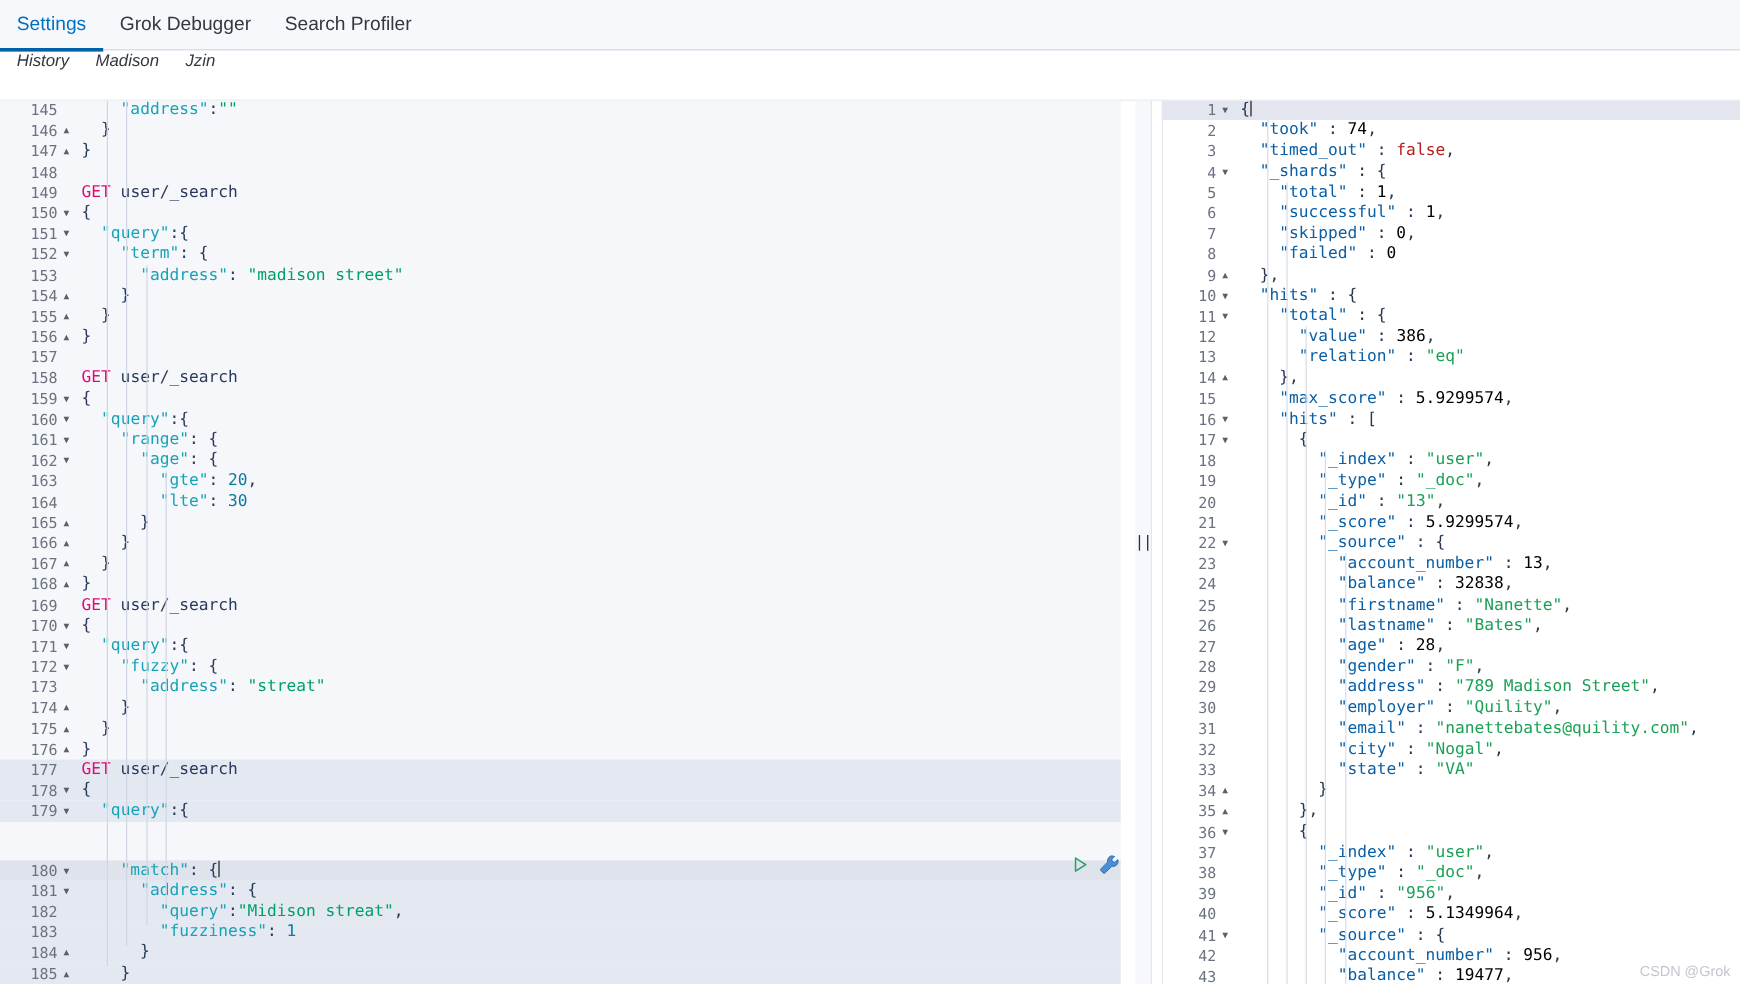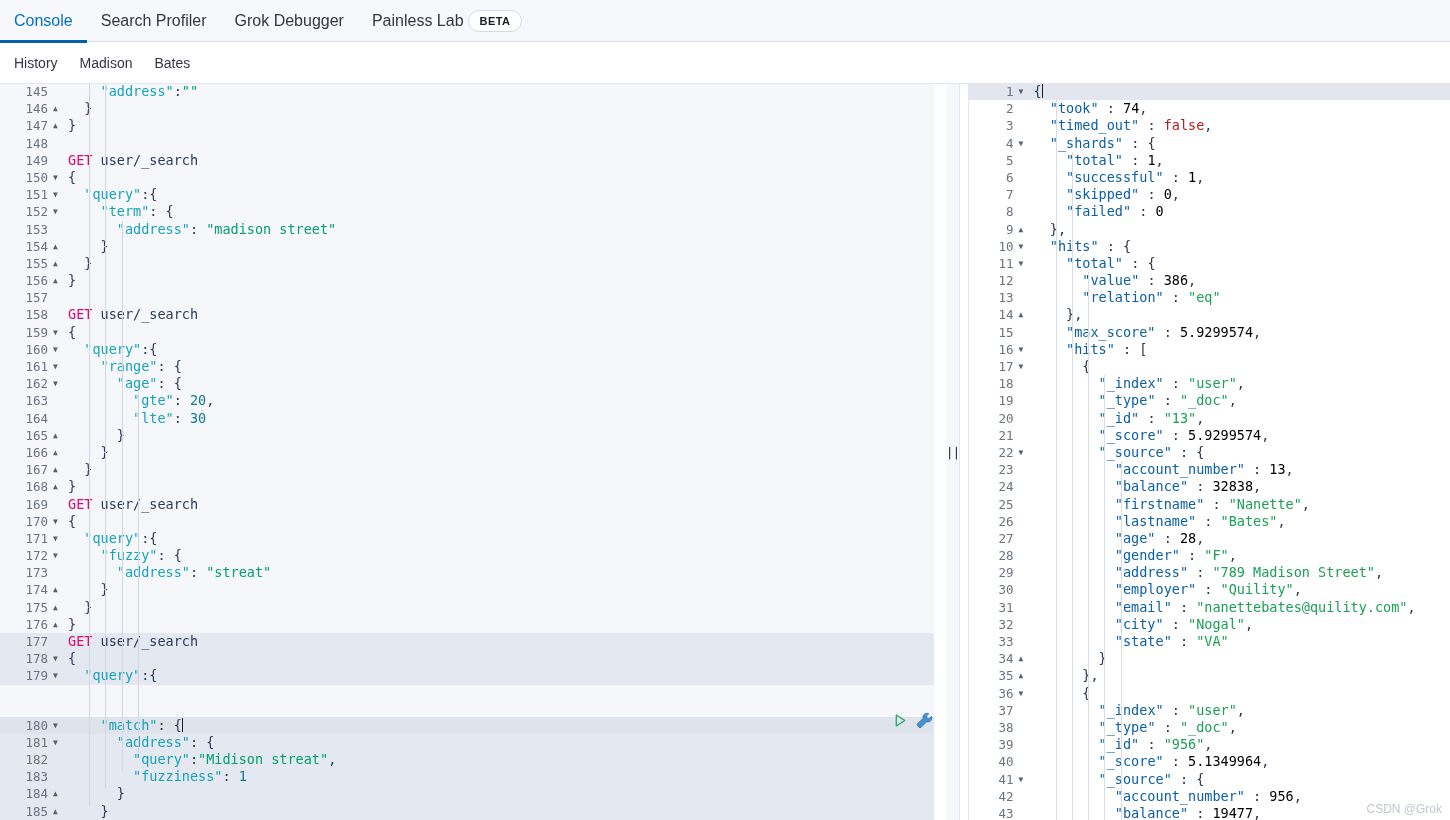--- a/index.html
+++ b/index.html
@@ -54,23 +54,24 @@
     letter-spacing: 0.4px;
     color: #1a1c21;
     background: #ffffff;
   }
 
   
   .submenu {
     height: 42px;
     background: #ffffff;
     display: flex;
-    align-items: center;
+    align-items: flex-start;
     padding-left: 14px;
     border-bottom: 1px solid #e3e6ed;
+    font-style: italic;
   }
   .submenu-item {
     font-size: 14px;
     color: #343741;
     margin-right: 22px;
     cursor: pointer;
   }
 
   
   .editors {
@@ -229,38 +230,34 @@
     color: #c2c6cf;
     z-index: 20;
     user-select: none;
   }
 </style>
 </head>
 <body>
 
 <div class="tabbar">
   <div class="tab active">
-    <span>Console</span>
+    <span>Settings</span>
+  </div>
+  <div class="tab">
+    <span>Grok Debugger</span>
   </div>
   <div class="tab">
     <span>Search Profiler</span>
-  </div>
-  <div class="tab">
-    <span>Grok Debugger</span>
-  </div>
-  <div class="tab">
-    <span>Painless Lab</span>
-    <span class="beta-badge">BETA</span>
   </div>
 </div>
 
 <div class="submenu">
   <div class="submenu-item">History</div>
   <div class="submenu-item">Madison</div>
-  <div class="submenu-item">Bates</div>
+  <div class="submenu-item">Jzin</div>
 </div>
 
 <div class="editors">
 
   <div class="pane pane-left">
     <div class="code" id="left-code"><div class="ln"><span class="gutter">145</span><span class="fold"></span><span class="txt"><span class="k-punc">    </span><span class="k-key">"address"</span><span class="k-punc">:</span><span class="k-str">""</span></span></div><div class="ln"><span class="gutter">146</span><span class="fold">▲</span><span class="txt"><span class="k-punc">  }</span></span></div><div class="ln"><span class="gutter">147</span><span class="fold">▲</span><span class="txt"><span class="k-punc">}</span></span></div><div class="ln"><span class="gutter">148</span><span class="fold"></span><span class="txt"></span></div><div class="ln"><span class="gutter">149</span><span class="fold"></span><span class="txt"><span class="k-method">GET</span><span class="k-url"> user/_search</span></span></div><div class="ln"><span class="gutter">150</span><span class="fold">▼</span><span class="txt"><span class="k-punc">{</span></span></div><div class="ln"><span class="gutter">151</span><span class="fold">▼</span><span class="txt"><span class="k-punc">  </span><span class="k-key">"query"</span><span class="k-punc">:{</span></span></div><div class="ln"><span class="gutter">152</span><span class="fold">▼</span><span class="txt"><span class="k-punc">    </span><span class="k-key">"term"</span><span class="k-punc">: {</span></span></div><div class="ln"><span class="gutter">153</span><span class="fold"></span><span class="txt"><span class="k-punc">      </span><span class="k-key">"address"</span><span class="k-punc">: </span><span class="k-str">"madison street"</span></span></div><div class="ln"><span class="gutter">154</span><span class="fold">▲</span><span class="txt"><span class="k-punc">    }</span></span></div><div class="ln"><span class="gutter">155</span><span class="fold">▲</span><span class="txt"><span class="k-punc">  }</span></span></div><div class="ln"><span class="gutter">156</span><span class="fold">▲</span><span class="txt"><span class="k-punc">}</span></span></div><div class="ln"><span class="gutter">157</span><span class="fold"></span><span class="txt"></span></div><div class="ln"><span class="gutter">158</span><span class="fold"></span><span class="txt"><span class="k-method">GET</span><span class="k-url"> user/_search</span></span></div><div class="ln"><span class="gutter">159</span><span class="fold">▼</span><span class="txt"><span class="k-punc">{</span></span></div><div class="ln"><span class="gutter">160</span><span class="fold">▼</span><span class="txt"><span class="k-punc">  </span><span class="k-key">"query"</span><span class="k-punc">:{</span></span></div><div class="ln"><span class="gutter">161</span><span class="fold">▼</span><span class="txt"><span class="k-punc">    </span><span class="k-key">"range"</span><span class="k-punc">: {</span></span></div><div class="ln"><span class="gutter">162</span><span class="fold">▼</span><span class="txt"><span class="k-punc">      </span><span class="k-key">"age"</span><span class="k-punc">: {</span></span></div><div class="ln"><span class="gutter">163</span><span class="fold"></span><span class="txt"><span class="k-punc">        </span><span class="k-key">"gte"</span><span class="k-punc">: </span><span class="k-num">20</span><span class="k-punc">,</span></span></div><div class="ln"><span class="gutter">164</span><span class="fold"></span><span class="txt"><span class="k-punc">        </span><span class="k-key">"lte"</span><span class="k-punc">: </span><span class="k-num">30</span></span></div><div class="ln"><span class="gutter">165</span><span class="fold">▲</span><span class="txt"><span class="k-punc">      }</span></span></div><div class="ln"><span class="gutter">166</span><span class="fold">▲</span><span class="txt"><span class="k-punc">    }</span></span></div><div class="ln"><span class="gutter">167</span><span class="fold">▲</span><span class="txt"><span class="k-punc">  }</span></span></div><div class="ln"><span class="gutter">168</span><span class="fold">▲</span><span class="txt"><span class="k-punc">}</span></span></div><div class="ln"><span class="gutter">169</span><span class="fold"></span><span class="txt"><span class="k-method">GET</span><span class="k-url"> user/_search</span></span></div><div class="ln"><span class="gutter">170</span><span class="fold">▼</span><span class="txt"><span class="k-punc">{</span></span></div><div class="ln"><span class="gutter">171</span><span class="fold">▼</span><span class="txt"><span class="k-punc">  </span><span class="k-key">"query"</span><span class="k-punc">:{</span></span></div><div class="ln"><span class="gutter">172</span><span class="fold">▼</span><span class="txt"><span class="k-punc">    </span><span class="k-key">"fuzzy"</span><span class="k-punc">: {</span></span></div><div class="ln"><span class="gutter">173</span><span class="fold"></span><span class="txt"><span class="k-punc">      </span><span class="k-key">"address"</span><span class="k-punc">: </span><span class="k-str">"streat"</span></span></div><div class="ln"><span class="gutter">174</span><span class="fold">▲</span><span class="txt"><span class="k-punc">    }</span></span></div><div class="ln"><span class="gutter">175</span><span class="fold">▲</span><span class="txt"><span class="k-punc">  }</span></span></div><div class="ln"><span class="gutter">176</span><span class="fold">▲</span><span class="txt"><span class="k-punc">}</span></span></div><div class="ln blk-active"><span class="gutter">177</span><span class="fold"></span><span class="txt"><span class="k-method">GET</span><span class="k-url"> user/_search</span></span></div><div class="ln blk-active"><span class="gutter">178</span><span class="fold">▼</span><span class="txt"><span class="k-punc">{</span></span></div><div class="ln blk-active"><span class="gutter">179</span><span class="fold">▼</span><span class="txt"><span class="k-punc">  </span><span class="k-key">"query"</span><span class="k-punc">:{</span></span></div><div class="ln blk-active line-cur"><span class="gutter">180</span><span class="fold">▼</span><span class="txt"><span class="k-punc">    </span><span class="k-key">"match"</span><span class="k-punc">: {</span><span class="caret"></span></span></div><div class="ln blk-active"><span class="gutter">181</span><span class="fold">▼</span><span class="txt"><span class="k-punc">      </span><span class="k-key">"address"</span><span class="k-punc">: {</span></span></div><div class="ln blk-active"><span class="gutter">182</span><span class="fold"></span><span class="txt"><span class="k-punc">        </span><span class="k-key">"query"</span><span class="k-punc">:</span><span class="k-str">"Midison streat"</span><span class="k-punc">,</span></span></div><div class="ln blk-active"><span class="gutter">183</span><span class="fold"></span><span class="txt"><span class="k-punc">        </span><span class="k-key">"fuzziness"</span><span class="k-punc">: </span><span class="k-num">1</span></span></div><div class="ln blk-active"><span class="gutter">184</span><span class="fold">▲</span><span class="txt"><span class="k-punc">      }</span></span></div><div class="ln blk-active"><span class="gutter">185</span><span class="fold">▲</span><span class="txt"><span class="k-punc">    }</span></span></div><div class="ln blk-active"><span class="gutter">186</span><span class="fold">▲</span><span class="txt"><span class="k-punc">  }</span></span></div><div class="ln blk-active"><span class="gutter">187</span><span class="fold">▲</span><span class="txt"><span class="k-punc">}</span></span></div><div class="guide" style="left: 89px; top: 0px; height: 722.4px;"></div><div class="guide" style="left: 105.3px; top: 0px; height: 705.2px;"></div><div class="guide" style="left: 121.6px; top: 137.6px; height: 550.4px;"></div><div class="guide" style="left: 137.9px; top: 309.6px; height: 361.2px;"></div></div>
 
     <div class="actions">
       <span class="icon-btn">
         <svg width="15" height="15" viewBox="0 0 16 16">

